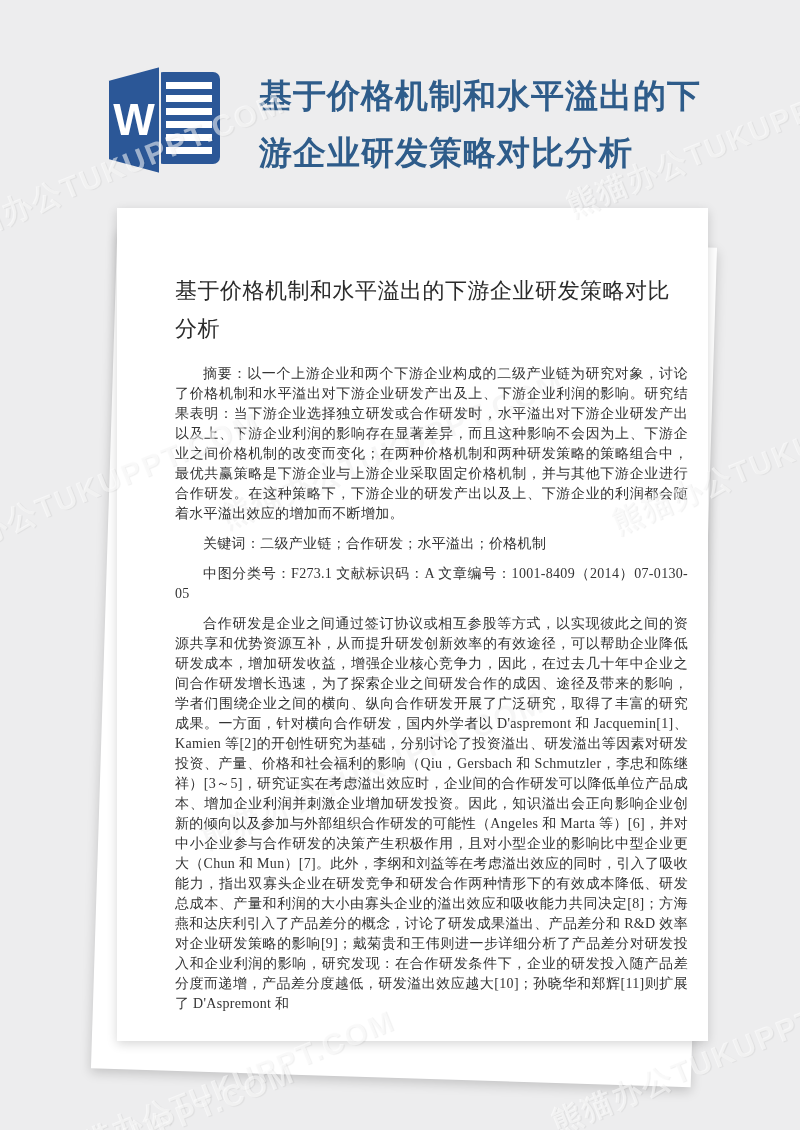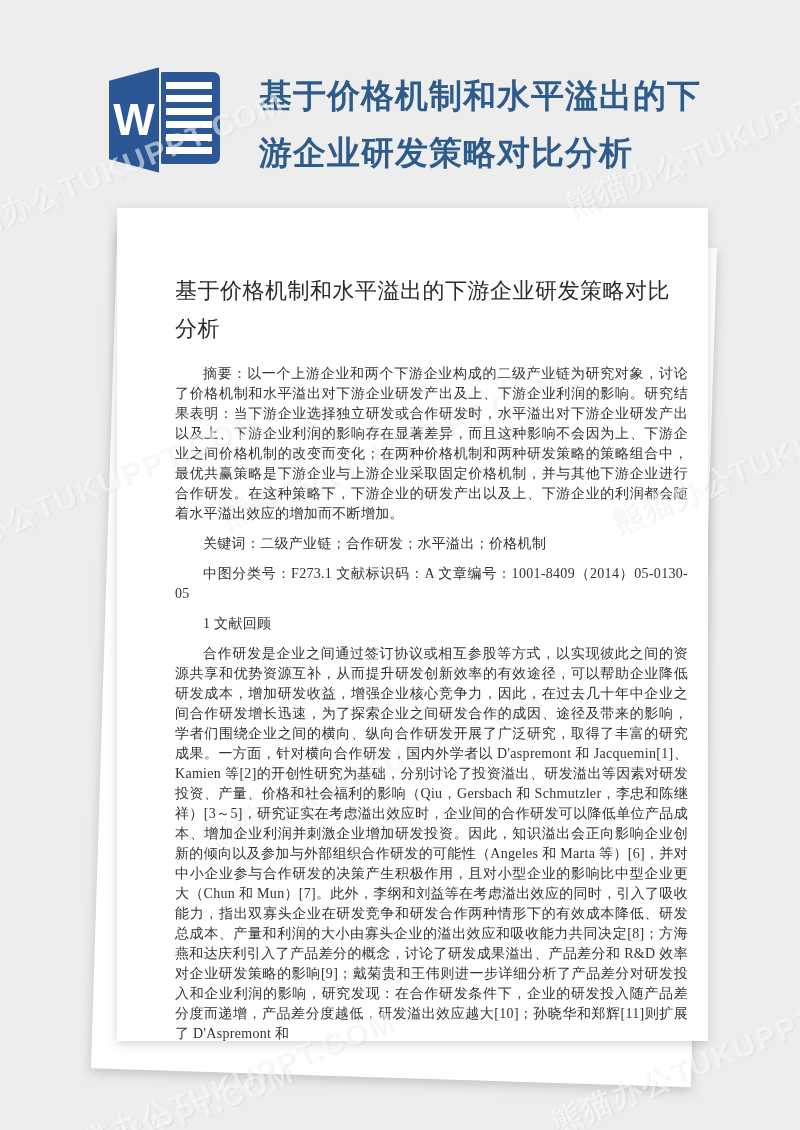--- a/index.html
+++ b/index.html
@@ -107,22 +107,21 @@
     </svg>
     <h1 class="doc-link-title">基于价格机制和水平溢出的下游企业研发策略对比分析</h1>
   </div>
 
   <div class="page-stack">
     <div class="page back"></div>
     <div class="page front">
       <h2 class="doc-title">基于价格机制和水平溢出的下游企业研发策略对比分析</h2>
       <p class="para">摘要：以一个上游企业和两个下游企业构成的二级产业链为研究对象，讨论了价格机制和水平溢出对下游企业研发产出及上、下游企业利润的影响。研究结果表明：当下游企业选择独立研发或合作研发时，水平溢出对下游企业研发产出以及上、下游企业利润的影响存在显著差异，而且这种影响不会因为上、下游企业之间价格机制的改变而变化；在两种价格机制和两种研发策略的策略组合中，最优共赢策略是下游企业与上游企业采取固定价格机制，并与其他下游企业进行合作研发。在这种策略下，下游企业的研发产出以及上、下游企业的利润都会随着水平溢出效应的增加而不断增加。</p>
       <p class="para">关键词：二级产业链；合作研发；水平溢出；价格机制</p>
-      <p class="para">中图分类号：F273.1 文献标识码：A 文章编号：1001-8409（2014）05-0130-05</p>
-      <p class="para">1 文献回顾</p>
+      <p class="para">中图分类号：F273.1 文献标识码：A 文章编号：1001-8409（2014）07-0130-05</p>
       <p class="para last">合作研发是企业之间通过签订协议或相互参股等方式，以实现彼此之间的资源共享和优势资源互补，从而提升研发创新效率的有效途径，可以帮助企业降低研发成本，增加研发收益，增强企业核心竞争力，因此，在过去几十年中企业之间合作研发增长迅速，为了探索企业之间研发合作的成因、途径及带来的影响，学者们围绕企业之间的横向、纵向合作研发开展了广泛研究，取得了丰富的研究成果。一方面，针对横向合作研发，国内外学者以 D'aspremont 和 Jacquemin[1]、Kamien 等[2]的开创性研究为基础，分别讨论了投资溢出、研发溢出等因素对研发投资、产量、价格和社会福利的影响（Qiu，Gersbach 和 Schmutzler，李忠和陈继祥）[3～5]，研究证实在考虑溢出效应时，企业间的合作研发可以降低单位产品成本、增加企业利润并刺激企业增加研发投资。因此，知识溢出会正向影响企业创新的倾向以及参加与外部组织合作研发的可能性（Angeles 和 Marta 等）[6]，并对中小企业参与合作研发的决策产生积极作用，且对小型企业的影响比中型企业更大（Chun 和 Mun）[7]。此外，李纲和刘益等在考虑溢出效应的同时，引入了吸收能力，指出双寡头企业在研发竞争和研发合作两种情形下的有效成本降低、研发总成本、产量和利润的大小由寡头企业的溢出效应和吸收能力共同决定[8]；方海燕和达庆利引入了产品差分的概念，讨论了研发成果溢出、产品差分和 R&amp;D 效率对企业研发策略的影响[9]；戴菊贵和王伟则进一步详细分析了产品差分对研发投入和企业利润的影响，研究发现：在合作研发条件下，企业的研发投入随产品差分度而递增，产品差分度越低，研发溢出效应越大[10]；孙晓华和郑辉[11]则扩展了 D'Aspremont 和</p>
     </div>
   </div>
 
   <span class="wm" style="left:-70px; top:150px;">熊猫办公TUKUPPT.COM</span>
   <span class="wm" style="left:555px; top:118px;">熊猫办公TUKUPPT.COM</span>
   <span class="wm" style="left:-95px; top:470px;">熊猫办公TUKUPPT.COM</span>
   <span class="wm" style="left:600px; top:435px;">熊猫办公TUKUPPT.COM</span>
   <span class="wm on-page" style="left:210px; top:430px;">熊猫办公TUKUPPT.COM</span>
   <span class="wm on-page" style="left:190px; top:750px;">熊猫办公TUKUPPT.COM</span>

